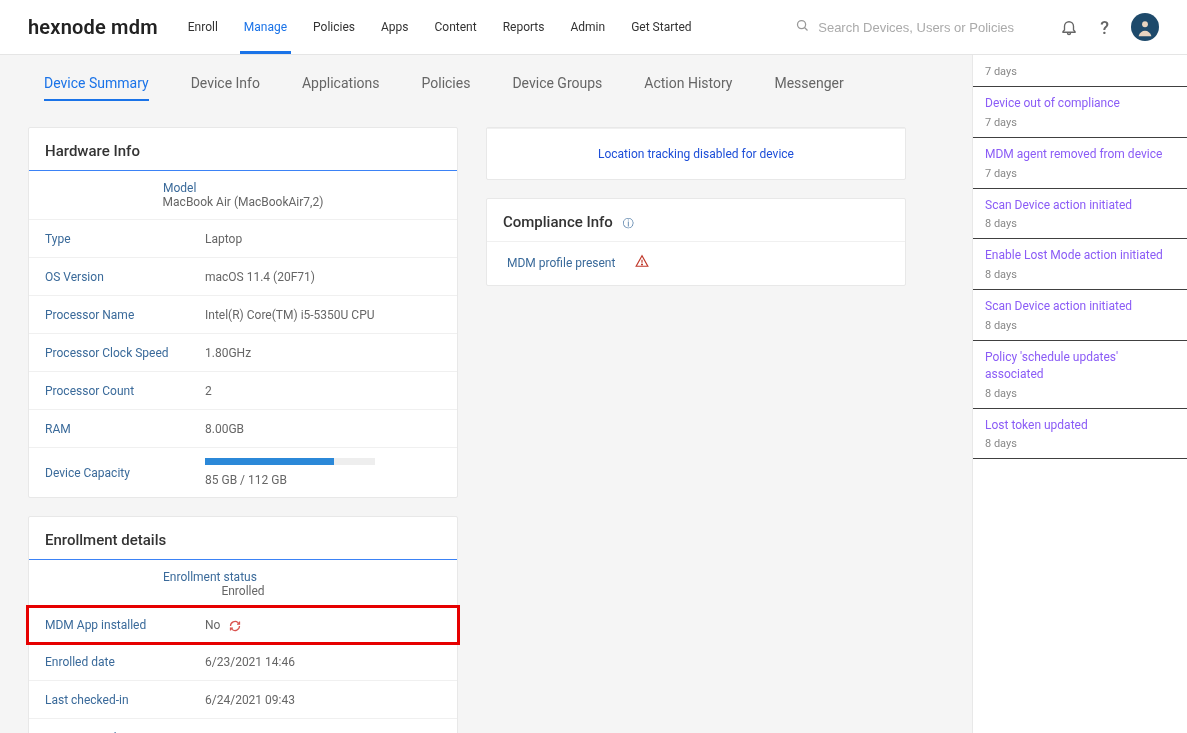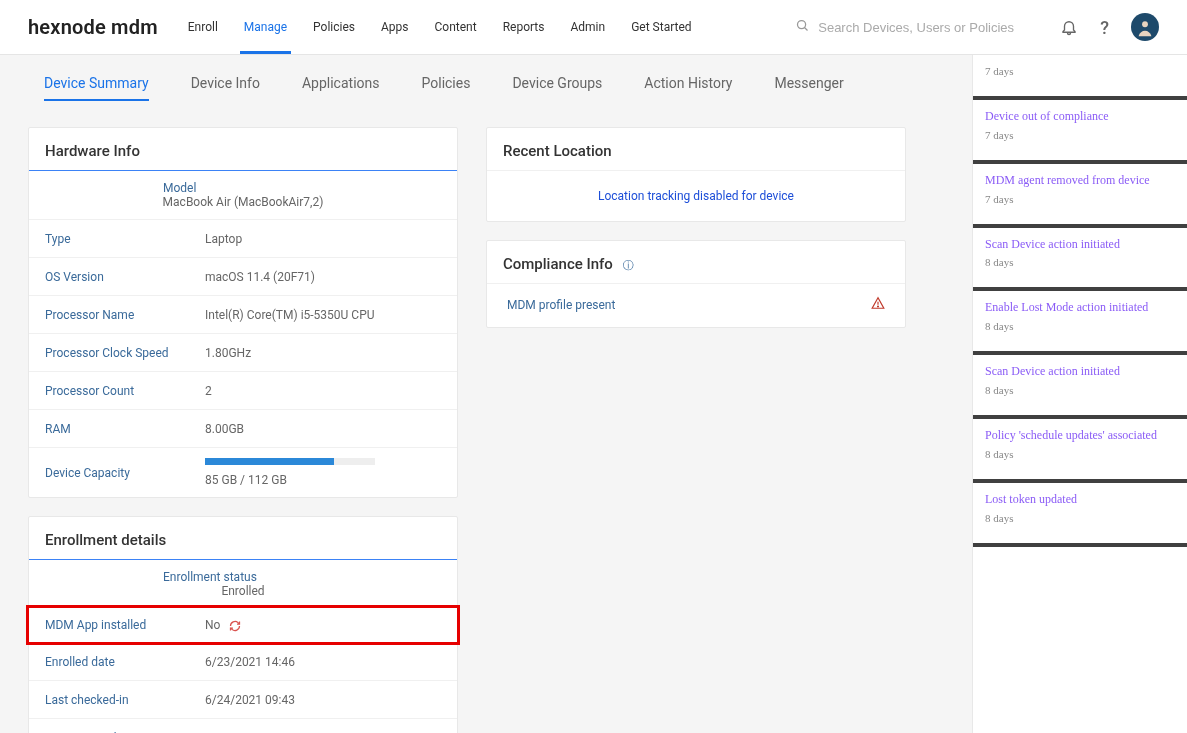--- a/index.html
+++ b/index.html
@@ -147,21 +147,21 @@
   }
   .capacity-fill { height: 100%; background: #2b88d8; width: 76%; }
   .location-msg {
     text-align: center;
     color: #1d4ed8;
     font-size: 12px;
     padding: 18px 0 18px 0;
     border-top: 1px solid #f0f0f0;
   }
   .compliance-row {
-    display:flex; justify-content: space-between; align-items:center;
+    display:flex; justify-content: flex-start; align-items:center;
     padding: 12px 20px 14px 20px;
     border-top: 1px solid #f0f0f0;
     font-size: 12px;
     gap: 20px;
   }
   .compliance-row .label { color: #3a6a9a; }
   .warn-icon { color: #c0392b; }
   .info-icon { color: #3a6a9a; margin-left:6px; font-size: 11px;}
   .highlight {
     border: 3px solid #e60000;
@@ -178,24 +178,23 @@
     vertical-align: middle;
   }
   
   .events-col {
     width: 215px;
     border-left: 1px solid #e8e8e8;
     background: #fff;
     align-self: stretch;
   }
   .event {
-    padding: 8px 12px 19px 12px;
-    border-bottom: 4px solid #404040;
-    font-size: 12px;
-    font-family: Liberation Serif, serif;
+    padding: 8px 12px 8px 12px;
+    border-bottom: 1px solid #404040;
+    font-size: 12px;
   }
   .event:first-child { padding-top: 6px; }
   .event-title { color: #8b5cf6; line-height: 1.4; }
   .event-time { color: #888; font-size: 11px; margin-top: 4px; }
 </style>
 </head>
 <body>
 
 <div class="topnav">
   <div class="brand">hexnode mdm</div>
@@ -326,21 +325,20 @@
                 <div class="kv-val">6/24/2021 09:34</div>
               </div>
             </div>
         </div>
 
       </div>
 
       <div class="col-right">
 
         <div class="card">
-          <div class="card-title">Recent Location</div>
           <div class="location-msg">Location tracking disabled for device</div>
         </div>
 
         <div class="card">
           <div class="card-title">
             <span>Compliance Info</span>
             <span class="info-icon">ⓘ</span>
           </div>
           <div class="compliance-row">
             <span class="label">MDM profile present</span>

